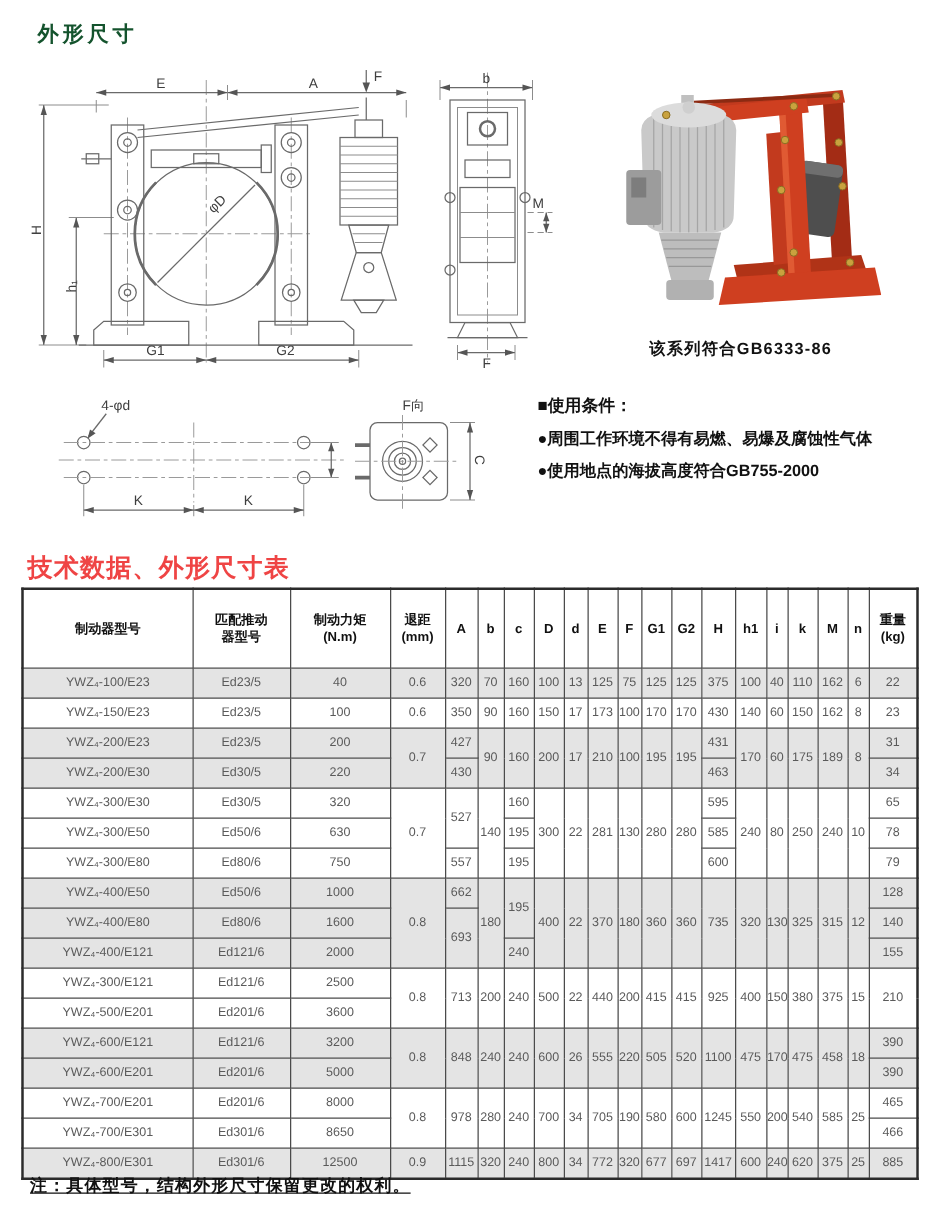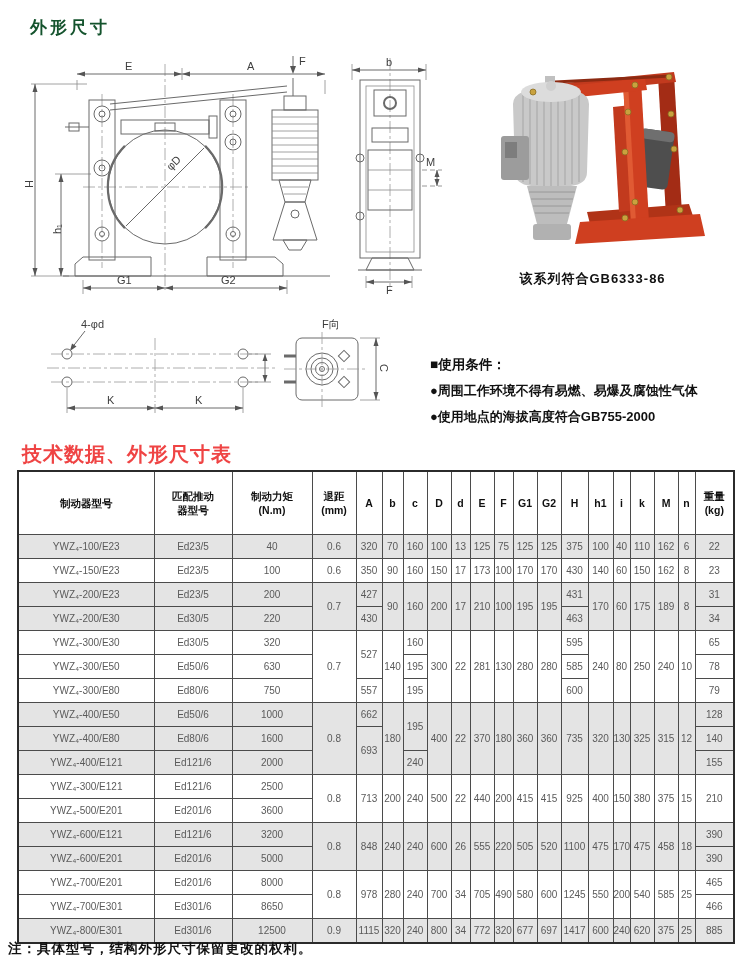--- a/index.html
+++ b/index.html
@@ -4,21 +4,21 @@
 <style>
   html,body{margin:0;padding:0;}
   body{
     width:750px;height:974px;position:relative;background:#ffffff;
     font-family:"Liberation Sans","DejaVu Sans",sans-serif;color:#1a1a1a;overflow:hidden;
   }
   .abs{position:absolute;}
   .sec-title{font-size:17px;font-weight:bold;letter-spacing:3px;color:#14532d;}
   .tbl-title{font-size:20px;font-weight:bold;letter-spacing:1px;color:#ef4444;}
   .caption{font-size:13px;font-weight:bold;color:#111;text-align:center;letter-spacing:1px;}
-  .cond-title{font-size:13.5px;font-weight:bold;color:#111;margin-bottom:4px;margin-top:40px;}
+  .cond-title{font-size:13.5px;font-weight:bold;color:#111;margin-bottom:4px;}
   .cond-item{font-size:13px;font-weight:bold;color:#111;line-height:26px;white-space:nowrap;}
   .note{font-size:13.5px;font-weight:bold;color:#111;letter-spacing:1px;}
 
   
   svg text.dim{font-size:11px;fill:#3e3e3e;font-family:"Liberation Sans","DejaVu Sans",sans-serif;}
   svg .ln{stroke:#6a6a6a;stroke-width:1;fill:none;}
   svg .thin{stroke:#8c8c8c;stroke-width:0.8;fill:none;}
   svg .cl{stroke:#9a9a9a;stroke-width:0.8;fill:none;stroke-dasharray:12 3 3 3;}
   svg .dash{stroke:#8c8c8c;stroke-width:0.9;fill:none;stroke-dasharray:5 3;}
   svg .ah{fill:#555;stroke:none;}
@@ -585,21 +585,21 @@
         <td>YWZ₄-700/E201</td>
         <td>Ed201/6</td>
         <td>8000</td>
         <td rowspan="2" class="col-rt">0.8</td>
         <td rowspan="2">978</td>
         <td rowspan="2">280</td>
         <td rowspan="2">240</td>
         <td rowspan="2">700</td>
         <td rowspan="2">34</td>
         <td rowspan="2">705</td>
-        <td rowspan="2">490</td>
+        <td rowspan="2">190</td>
         <td rowspan="2">580</td>
         <td rowspan="2">600</td>
         <td rowspan="2">1245</td>
         <td rowspan="2">550</td>
         <td rowspan="2">200</td>
         <td rowspan="2">540</td>
         <td rowspan="2">585</td>
         <td rowspan="2">25</td>
         <td>465</td>
       </tr>
@@ -627,13 +627,13 @@
         <td>600</td>
         <td>240</td>
         <td>620</td>
         <td>375</td>
         <td>25</td>
         <td>885</td>
       </tr>
     </tbody>
 </table>
 
-<div class="abs note" style="left:8px;top:940px;">注：具体型号，结构外形尺寸保留更改的权利。</div>
+<div class="abs note" style="left:24px;top:940px;text-decoration:underline;">注：具体型号，结构外形尺寸保留更改的权利。</div>
 
 </body></html>

